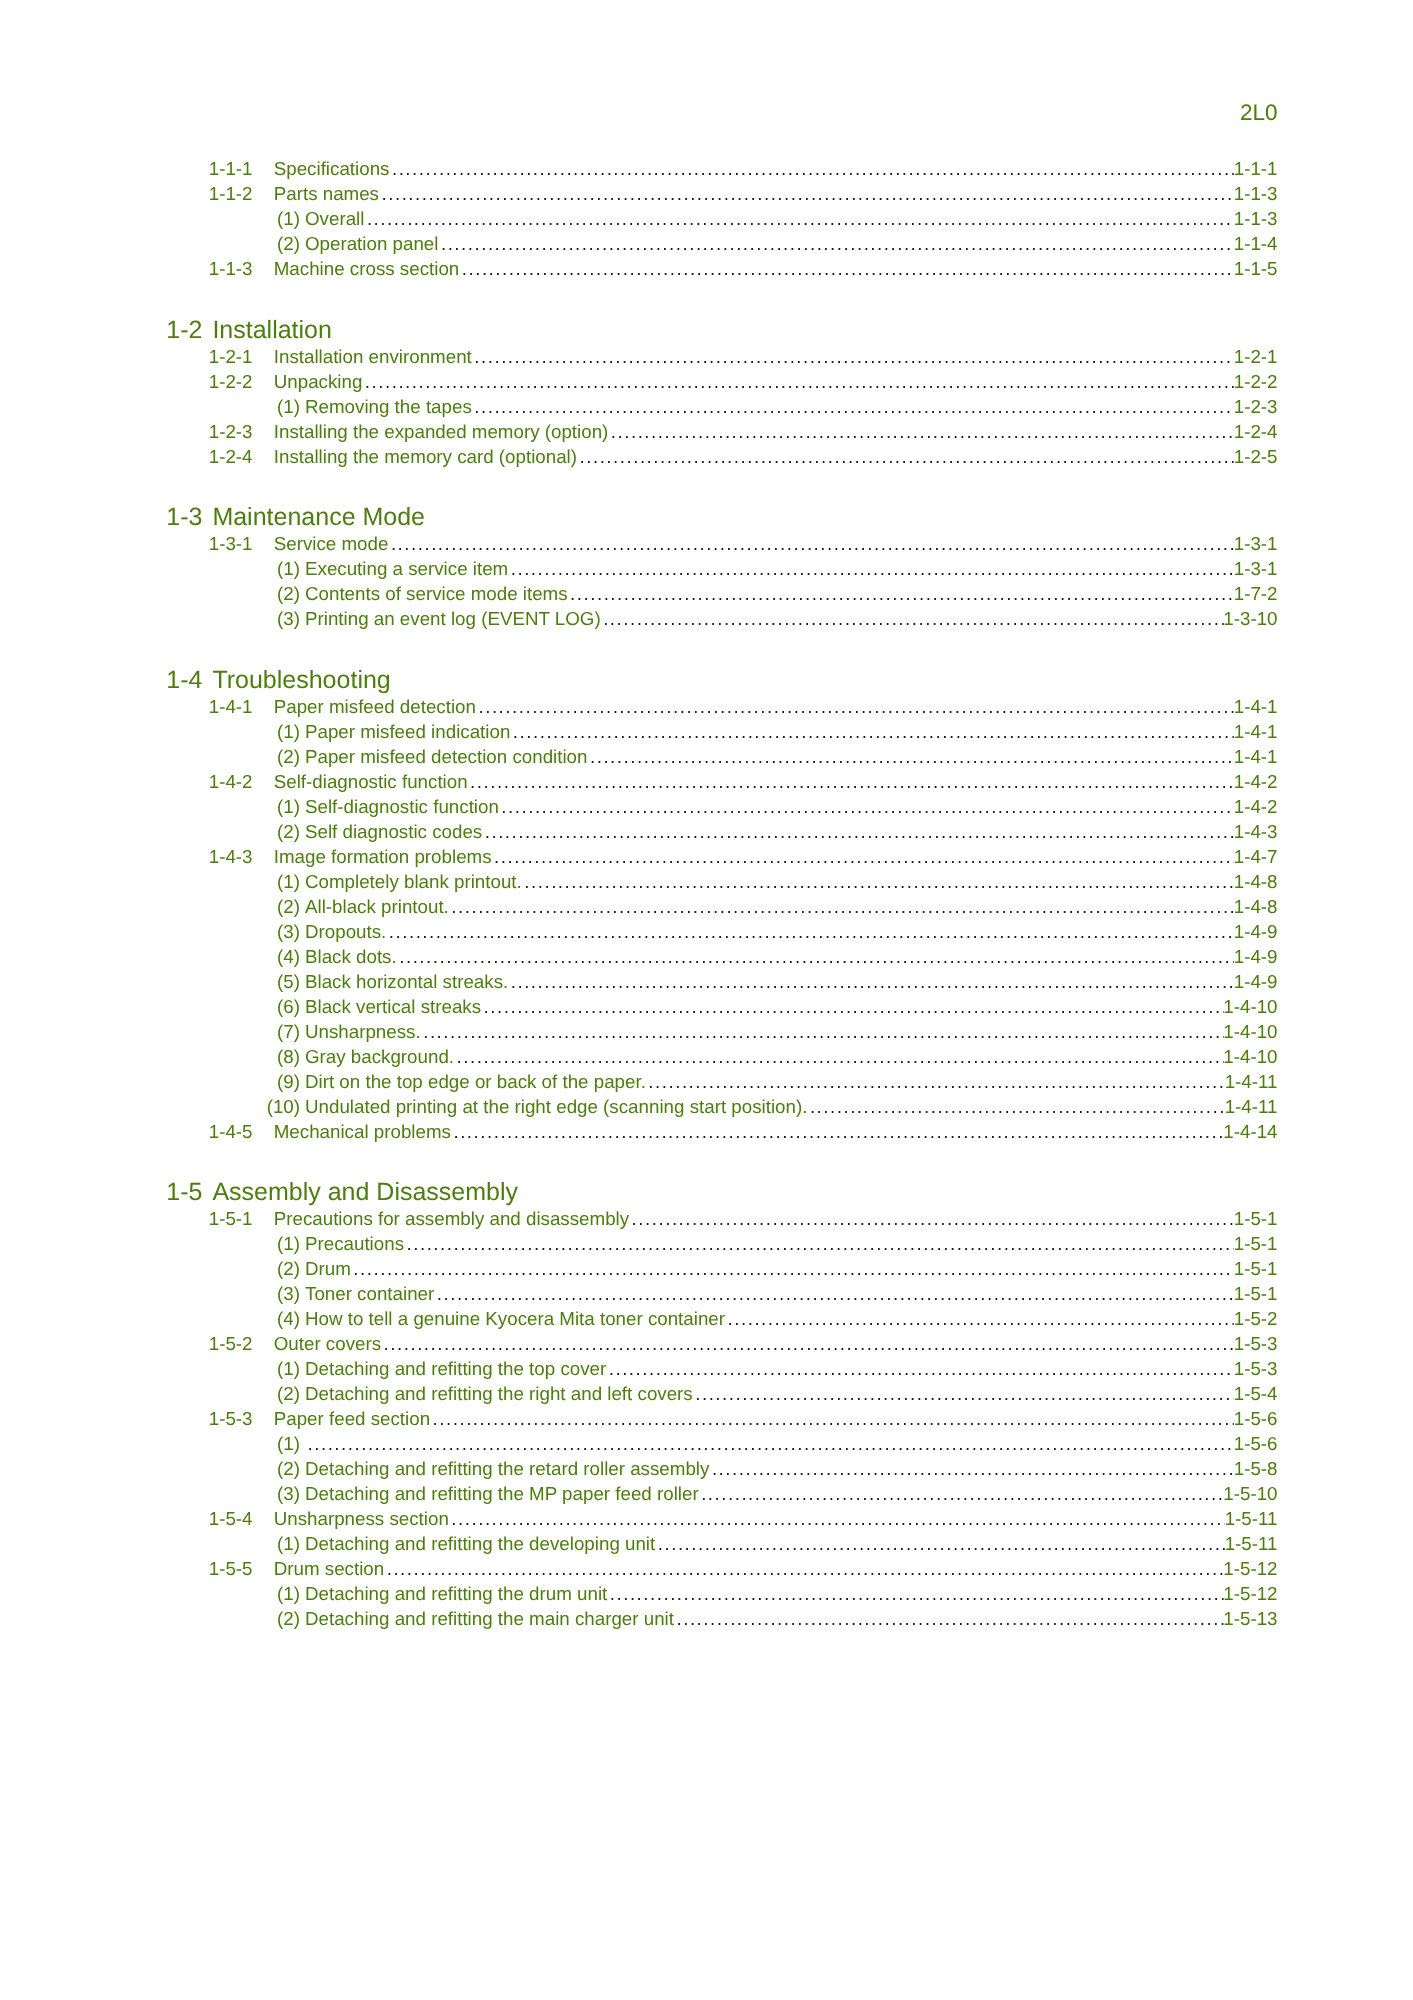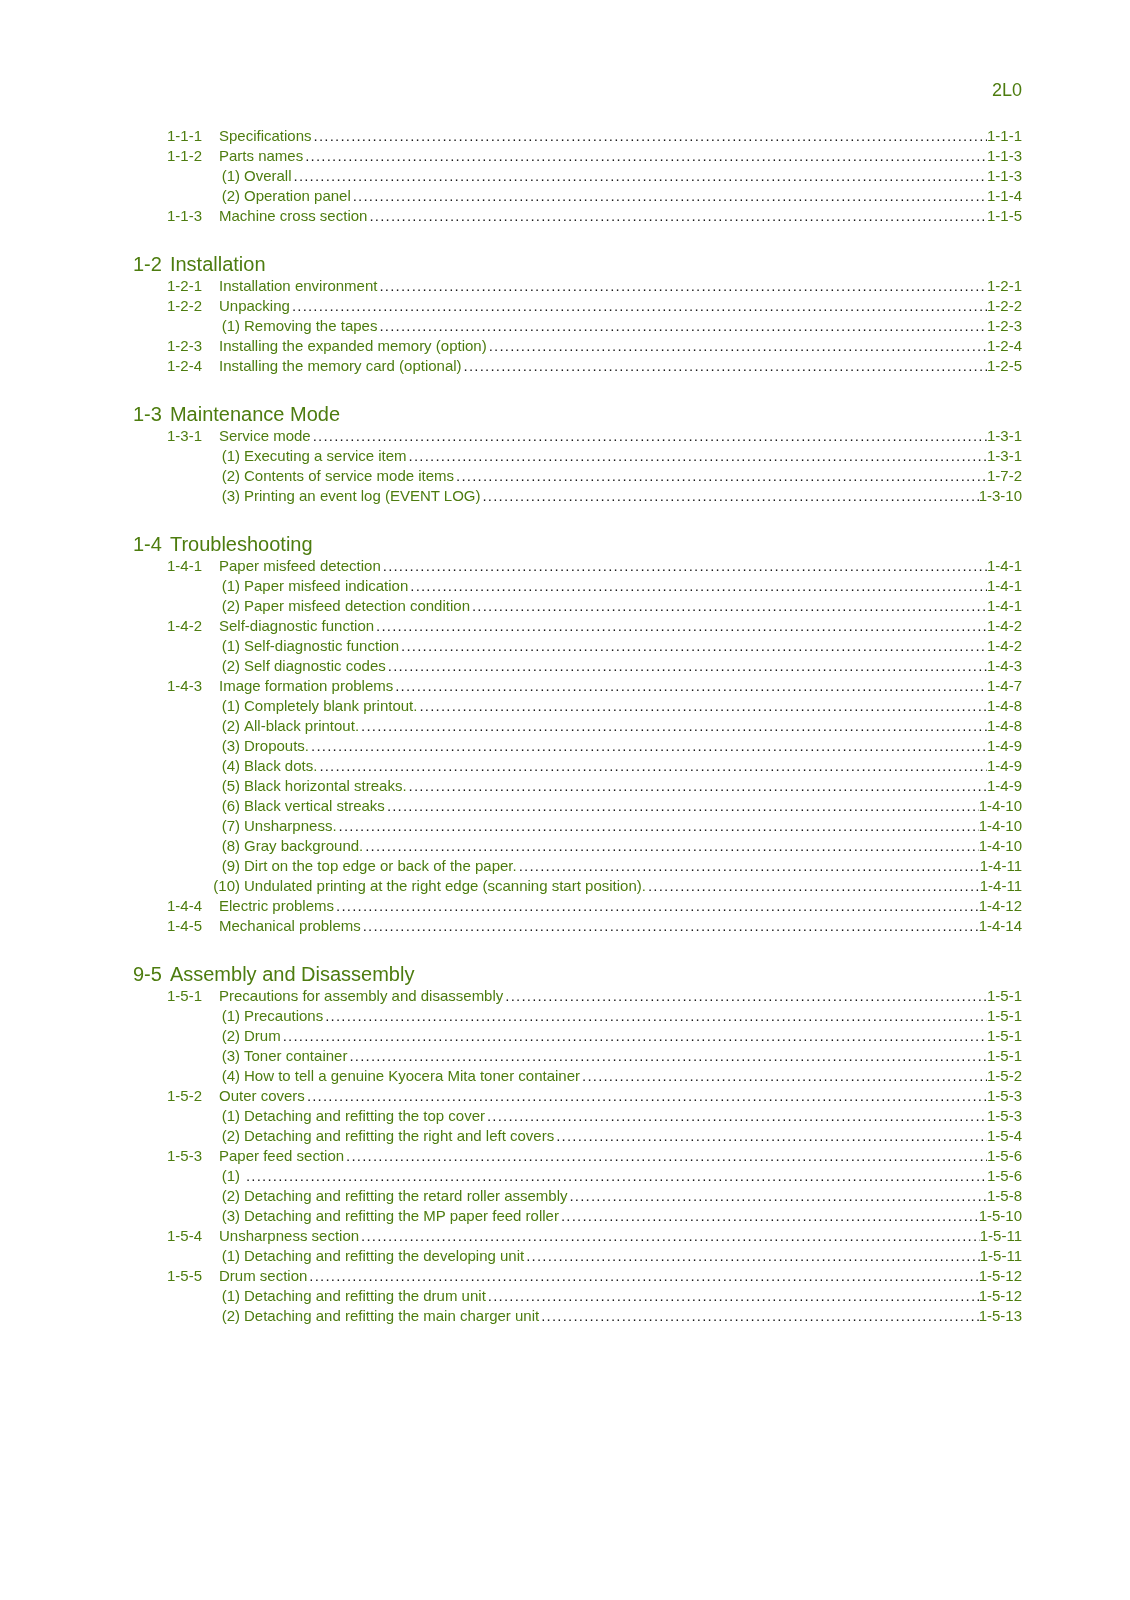--- a/index.html
+++ b/index.html
@@ -274,35 +274,29 @@
     <span class="dots"></span>
     <span class="pg">1-4-11</span>
   </div>
         <div class="row l2">
     <span class="num">(10)</span>
     <span class="ttl">Undulated printing at the right edge (scanning start position).</span>
     <span class="dots"></span>
     <span class="pg">1-4-11</span>
   </div>
         <div class="row l1">
-    <span class="num">1-4-4</span>
-    <span class="ttl">Electric problems</span>
-    <span class="dots"></span>
-    <span class="pg">1-4-12</span>
-  </div>
-        <div class="row l1">
     <span class="num">1-4-5</span>
     <span class="ttl">Mechanical problems</span>
     <span class="dots"></span>
     <span class="pg">1-4-14</span>
   </div>
       </section>
       <section class="sec">
     <h2 class="sec-h">
-      <span class="sec-num">9-5</span><span class="sec-title">Assembly and Disassembly</span>
+      <span class="sec-num">1-5</span><span class="sec-title">Assembly and Disassembly</span>
     </h2>
   <div class="row l1">
     <span class="num">1-5-1</span>
     <span class="ttl">Precautions for assembly and disassembly</span>
     <span class="dots"></span>
     <span class="pg">1-5-1</span>
   </div>
         <div class="row l2">
     <span class="num">(1)</span>
     <span class="ttl">Precautions</span>

